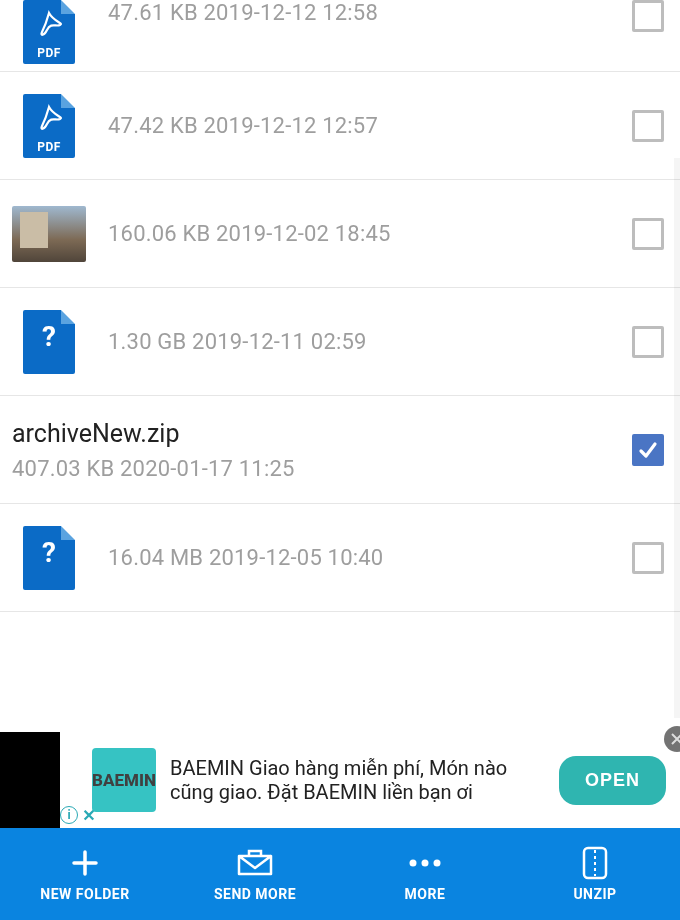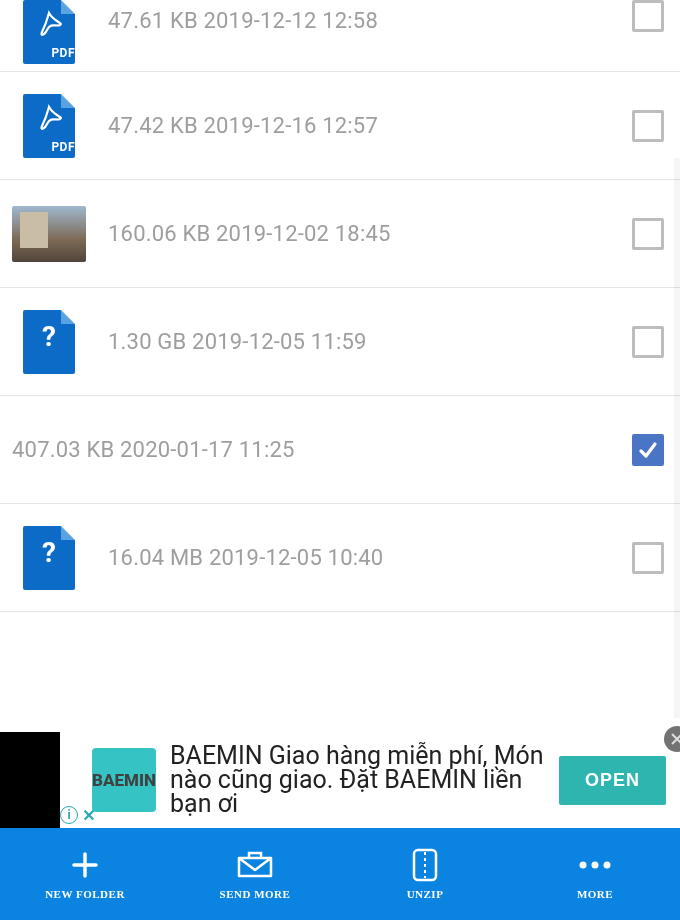--- a/index.html
+++ b/index.html
@@ -22,21 +22,21 @@
     align-items: center;
     justify-content: center;
     margin-right: 22px;
   }
   .row.first .thumb { height: 56px; align-items: flex-start; }
   .thumb img, .thumb .img-placeholder { width: 74px; height: 56px; object-fit: cover; border-radius: 2px; }
   .img-placeholder { background: linear-gradient(180deg,#9fb8cf 0%, #7d6a55 60%, #50453a 100%); position: relative; overflow:hidden;}
   .img-placeholder.b2 { background: linear-gradient(180deg,#b8c7d3 0%, #8a7a63 50%, #3f3629 100%); }
   .img-placeholder .building { position:absolute; left:8px; top:6px; width:28px; height:36px; background:#cabda6; }
   .info { flex: 1; display: flex; flex-direction: column; justify-content: center; min-width:0; }
-  .row.first .info { justify-content: flex-start; padding-top: 8px;}
+  .row.first .info { justify-content: flex-start; }
   .fname { font-size: 25px; color: #222; margin-bottom: 8px; white-space: nowrap; overflow:hidden; text-overflow:ellipsis;}
   .meta { font-size: 22px; color: #9e9e9e; letter-spacing: 0.2px; }
   .chk {
     width: 32px; height: 32px; flex: 0 0 32px;
     border: 3px solid #bdbdbd;
     border-radius: 2px;
     margin-left: 12px;
     display:flex; align-items:center; justify-content:center;
     position: relative;
   }
@@ -48,21 +48,21 @@
   
   .ficon { width: 52px; height: 64px; position: relative; }
   .ficon .page {
     width: 52px; height: 64px; background:#0b6bc6; border-radius: 2px; position:relative;
   }
   .ficon .page::before{
     content:""; position:absolute; top:0; right:0; width:0; height:0;
     border-left:14px solid #5aa3e0; border-top:14px solid #fff;
   }
   .ficon .label{
-    position:absolute; bottom:4px; left:0; right:0; text-align:right;
+    position:absolute; bottom:4px; left:0; right:0; text-align:center;
     color:#fff; font-size:12px; font-weight:700; letter-spacing:0.5px;
   }
   .ficon .glyph{
     position:absolute; top:10px; left:0; right:0; text-align:center;
     color:#fff; font-size:28px; font-weight:700;
   }
   .ficon.pdf .pdf-shape{
     position:absolute; top:10px; left:50%; transform:translateX(-50%);
     width:30px; height:30px;
   }
@@ -86,45 +86,45 @@
     transform: translateX(-0px);
   }
   .ad-badge .i{ width:18px; height:18px; border:1.5px solid #2aa9b5; border-radius:50%; color:#2aa9b5; font-size:12px; display:flex;align-items:center;justify-content:center; font-weight:700;}
   .ad-badge .x{ width:18px; height:18px; color:#2aa9b5; font-size:16px; font-weight:700; display:flex;align-items:center;justify-content:center;}
   .ad-logo{
     width:64px; height:64px; border-radius:4px; background:#36c3c3;
     display:flex; align-items:center; justify-content:center; color:#404040;
     font-weight:800; font-size:17px; line-height:17px; text-align:right;
     margin-left:22px; margin-right:14px; flex:0 0 64px;
   }
-  .ad-text{ flex:1; font-size:25px; color:#222; line-height:24px; padding-right:10px;}
+  .ad-text{ flex:1; font-size:20px; color:#222; line-height:24px; padding-right:10px;}
   .ad-btn{
     background:#2fb5b0; color:#fff; font-weight:700; letter-spacing:1px;
-    border:none; border-radius:2px; padding:14px 26px; font-size:18px;
+    border:none; border-radius:17px; padding:14px 26px; font-size:18px;
     flex:0 0 auto;
   }
   .ad-close{
     position:absolute; right:0; top:0; width:26px; height:26px;
     background:rgba(0,0,0,0.55); border-radius:50%;
     display:flex; align-items:center; justify-content:center;
     transform: translate(10px,-6px);
   }
   .ad-close svg{ width:14px; height:14px; }
 
   
   .bar{
     position:absolute; left:0; right:0; bottom:0; height:92px;
     background:#0a84e0; display:flex;
   }
   .bar .act{
     flex:1; display:flex; flex-direction:column; align-items:center; justify-content:center;
     color:#fff; gap:6px;
   }
   .bar .act .ic{ height:34px; display:flex; align-items:center; justify-content:center;}
-  .bar .act .lbl{ font-size:11px; font-weight:700; letter-spacing:0.5px;font-family:Liberation Serif, serif;}
+  .bar .act .lbl{ font-size:14px; font-weight:700; letter-spacing:0.5px;}
 
   .scrollhint{
     position:absolute; right:0; top:158px; width:6px; height:560px;
     background:rgba(0,0,0,0.04);
   }
 </style>
 </head>
 <body>
 
 <div class="list" id="list">
@@ -151,21 +151,21 @@
           <div class="page"></div>
           <svg class="pdf-shape" viewBox="0 0 30 30">
             <g fill="none" stroke="#fff" stroke-width="2.2">
               <path d="M15 3 C15 3 12 14 8 22 C6 26 10 26 13 20 C17 12 22 17 26 15 C30 13 20 12 15 3 Z"></path>
             </g>
           </svg>
           <div class="label">PDF</div>
         </div>
       </div>
       <div class="info">
-        <div class="meta">47.42 KB 2019-12-16 12:57</div>
+        <div class="meta">47.42 KB 2019-12-12 12:57</div>
       </div>
       <div class="chk"></div>
     </div>
     <div class="row">
       <div class="thumb">
         <div class="img-placeholder">
           <div class="building"></div>
         </div>
       </div>
       <div class="info">
@@ -174,26 +174,27 @@
       <div class="chk"></div>
     </div>
     <div class="row">
       <div class="thumb">
         <div class="ficon">
           <div class="page"></div>
           <div class="glyph">?</div>
         </div>
       </div>
       <div class="info">
-        <div class="meta">1.30 GB 2019-12-05 11:59</div>
-      </div>
-      <div class="chk"></div>
-    </div>
-    <div class="row">
-      <div class="info">
+        <div class="meta">1.30 GB 2019-12-11 02:59</div>
+      </div>
+      <div class="chk"></div>
+    </div>
+    <div class="row">
+      <div class="info">
+        <div class="fname">archiveNew.zip</div>
         <div class="meta">407.03 KB 2020-01-17 11:25</div>
       </div>
       <div class="chk checked">
         <svg viewBox="0 0 22 22">
           <path d="M4 12 L9 17 L18 5" fill="none" stroke="#fff" stroke-width="3.2" stroke-linecap="round" stroke-linejoin="round"></path>
         </svg>
       </div>
     </div>
     <div class="row">
       <div class="thumb">
@@ -244,30 +245,30 @@
     <span class="ic">
       <svg width="38" height="30" viewBox="0 0 38 30">
           <path d="M3 8 L19 20 L35 8 L35 26 L3 26 Z M3 8 L35 8" fill="none" stroke="#fff" stroke-width="2.5" stroke-linejoin="round"></path>
           <path d="M13 8 L13 3 L25 3 L25 8" fill="none" stroke="#fff" stroke-width="2.5"></path>
         </svg>
     </span>
     <span class="lbl">SEND MORE</span>
   </div>
   <div class="act">
     <span class="ic">
-      <svg width="26" height="34" viewBox="0 0 26 34">
-          <rect x="2" y="2" width="22" height="30" rx="4" fill="none" stroke="#fff" stroke-width="2.5"></rect>
-          <path d="M13 4 L13 30" stroke="#fff" stroke-width="2" stroke-dasharray="3 3"></path>
-        </svg>
-    </span>
-    <span class="lbl">UNZIP</span>
-  </div>
-  <div class="act">
-    <span class="ic">
       <svg width="40" height="10" viewBox="0 0 40 10">
           <circle cx="8" cy="5" r="3.5" fill="#fff"></circle>
           <circle cx="20" cy="5" r="3.5" fill="#fff"></circle>
           <circle cx="32" cy="5" r="3.5" fill="#fff"></circle>
         </svg>
     </span>
     <span class="lbl">MORE</span>
   </div>
+  <div class="act">
+    <span class="ic">
+      <svg width="26" height="34" viewBox="0 0 26 34">
+          <rect x="2" y="2" width="22" height="30" rx="4" fill="none" stroke="#fff" stroke-width="2.5"></rect>
+          <path d="M13 4 L13 30" stroke="#fff" stroke-width="2" stroke-dasharray="3 3"></path>
+        </svg>
+    </span>
+    <span class="lbl">UNZIP</span>
+  </div>
 </div>
 
 </body></html>

